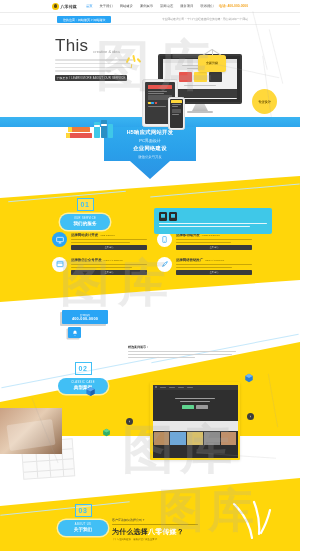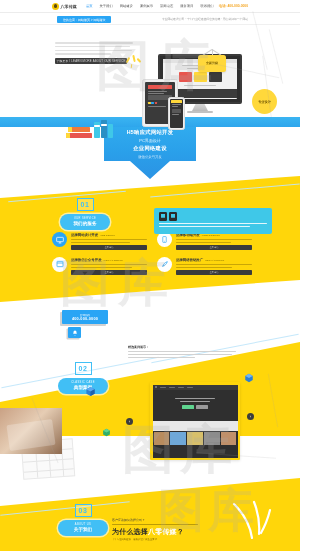--- a/index.html
+++ b/index.html
@@ -340,20 +340,24 @@
     <div class="nav-tel">电话: 400-000-0000</div>
   </div>
 
   <div class="crumbbar">
     <div class="crumb">您的位置：网站首页 &gt; 网站建设</div>
     <div class="crumb-note">专业网站建设公司 · 十年行业经验值得您的信赖 · 用心做好每一个网站</div>
   </div>
 
   <div class="hero">
     <div class="hero-left">
+      <div class="hero-title-row">
+        <div class="hero-title">This</div>
+        <div class="hero-sub">creative &amp; idea</div>
+      </div>
       <div class="hero-para">
         <div class="ln" style="width:100%"></div>
         <div class="ln" style="width:96%"></div>
         <div class="ln" style="width:99%"></div>
         <div class="ln" style="width:72%"></div>
       </div>
       <div class="hero-btn">了解更多 / LEARN MORE ABOUT OUR SERVICE</div>
     </div>
 
     <div class="spark">

